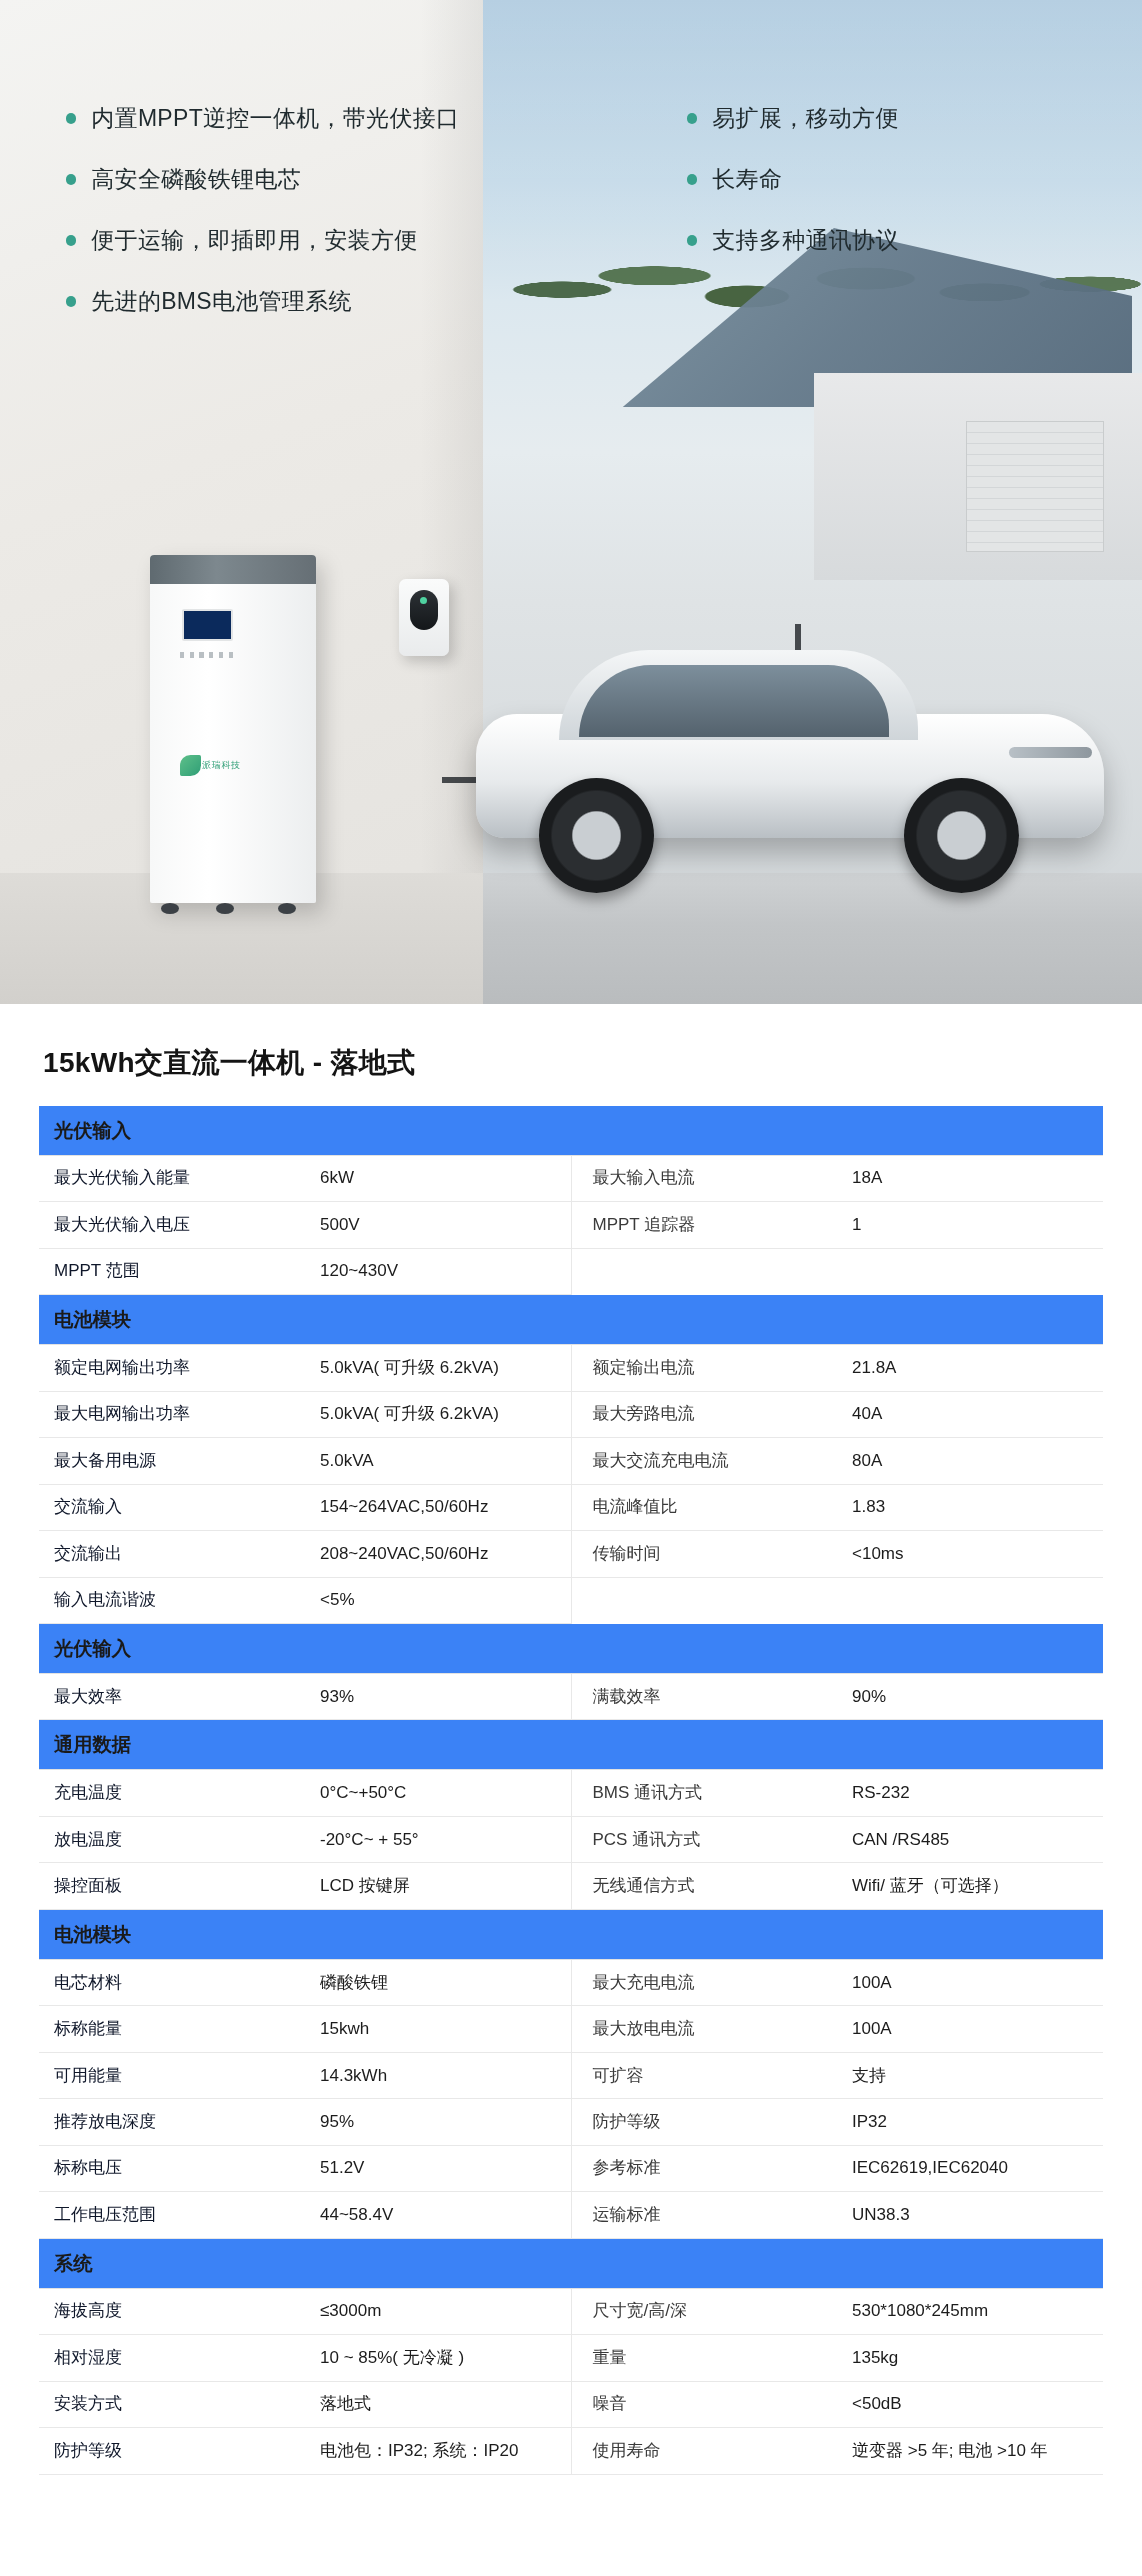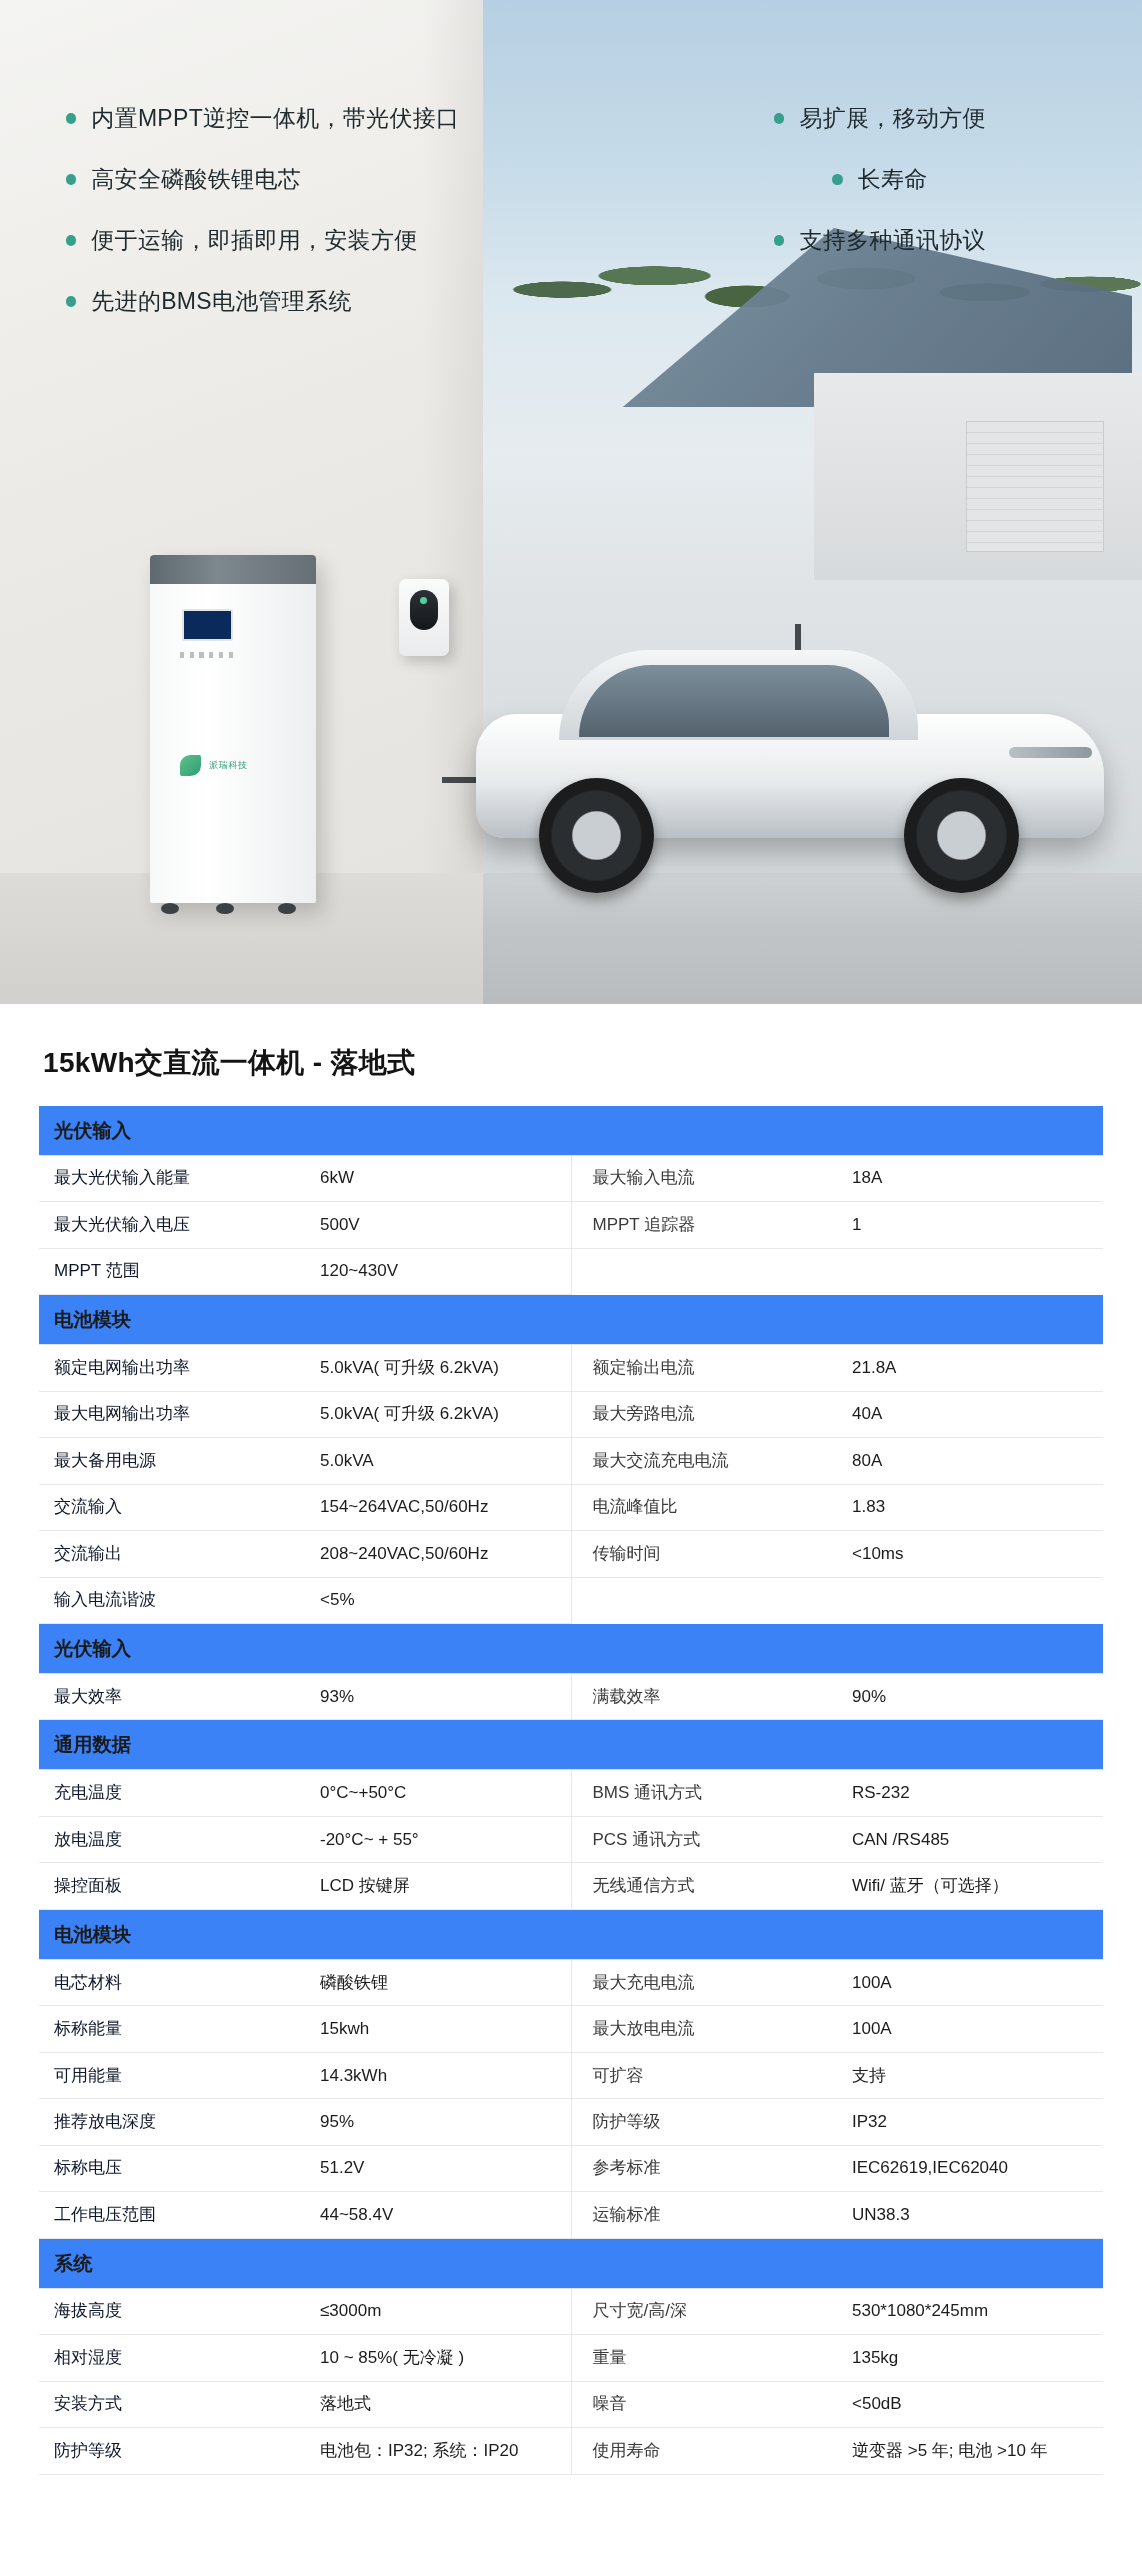--- a/index.html
+++ b/index.html
@@ -91,21 +91,21 @@
   }
   .cabinet-screen{
     position:absolute; left:32px; top:54px; width:51px; height:32px;
     background:#0b2a5c; border:2.1px solid #e3e5e6; border-radius:2.1px;
   }
   .cabinet-dots{
     position:absolute; left:30px; top:97px; width:55px; height:5.5px;
     background: repeating-linear-gradient(90deg,#b9bfc3 0 4.1px, rgba(0,0,0,0) 4.1px 9.7px);
   }
   .cabinet-logo{
-    position:absolute; left:30px; top:200px; display:flex; align-items:center; gap:8px;
+    position:absolute; left:30px; top:200px; display:flex; align-items:center; gap:1px;
   }
   .cabinet-logo .leafmark{
     width:21px; height:21px;
     background: linear-gradient(135deg,#5ec08a 0%, #2f9e76 100%);
     border-radius: 50% 8% 50% 8%;
   }
   .cabinet-logo .logotext{
     font-size:9px; color:#2f9e76; letter-spacing:0.7px;
   }
   .cabinet-feet{
@@ -175,21 +175,21 @@
     background: linear-gradient(90deg,#b8c0c6 0%, #8e979e 100%);
     border-radius:5.5px;
   }
 
   .bullets{
     position:absolute; left:0; top:103px; width:1142px; padding:0 66px;
     display:flex; gap:0;
   }
   .bullet-col{ display:flex; flex-direction:column; gap:30px; }
   .bullet-col.left{ width:621px; }
-  .bullet-col.right{ width:386px;align-items:center; }
+  .bullet-col.right{ width:386px; }
   .bullet{
     display:flex; align-items:center; gap:15px;
     font-size:23px; color:#1f2a2e; letter-spacing:0.3px;
   }
   .bullet .dot{
     width:10.3px; height:10.3px; border-radius:50%;
     background:#37a08c; flex:0 0 10.3px;
   }
 
   

